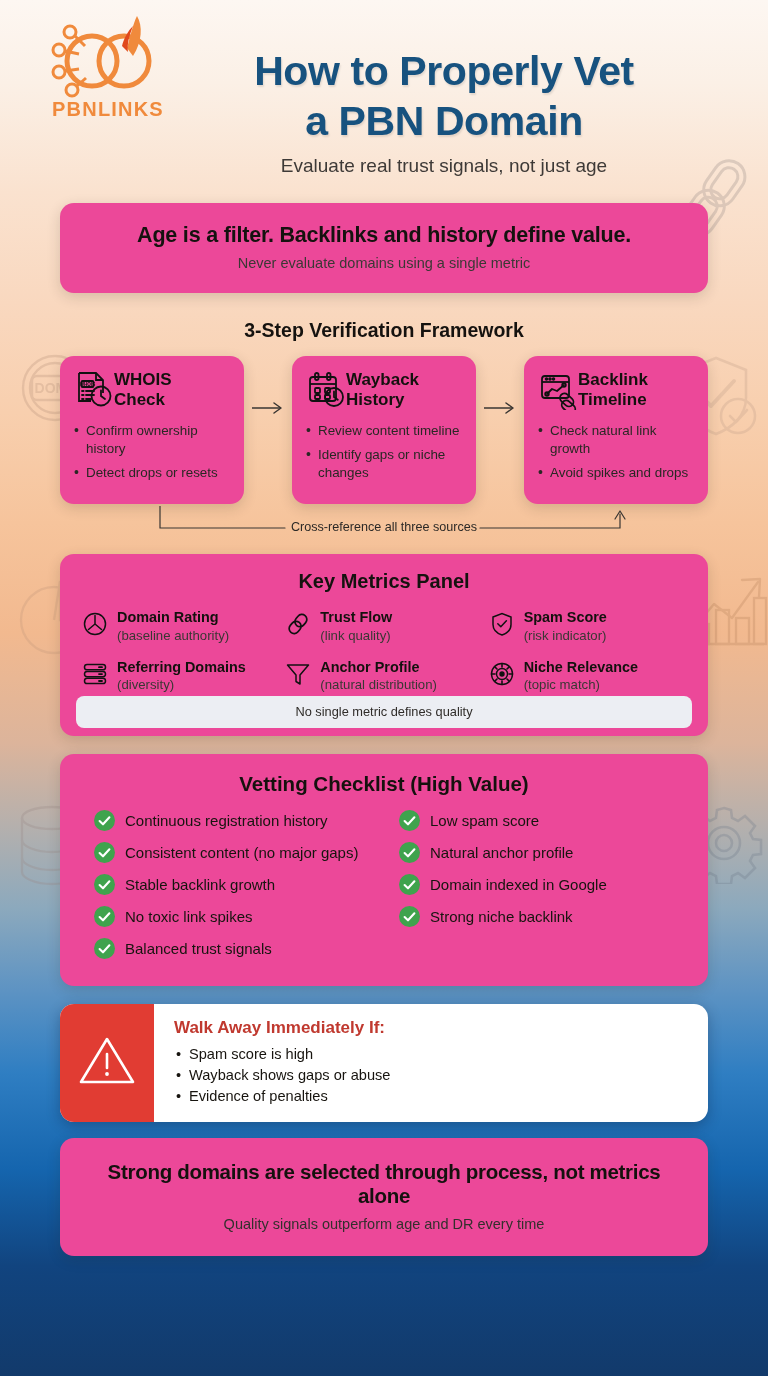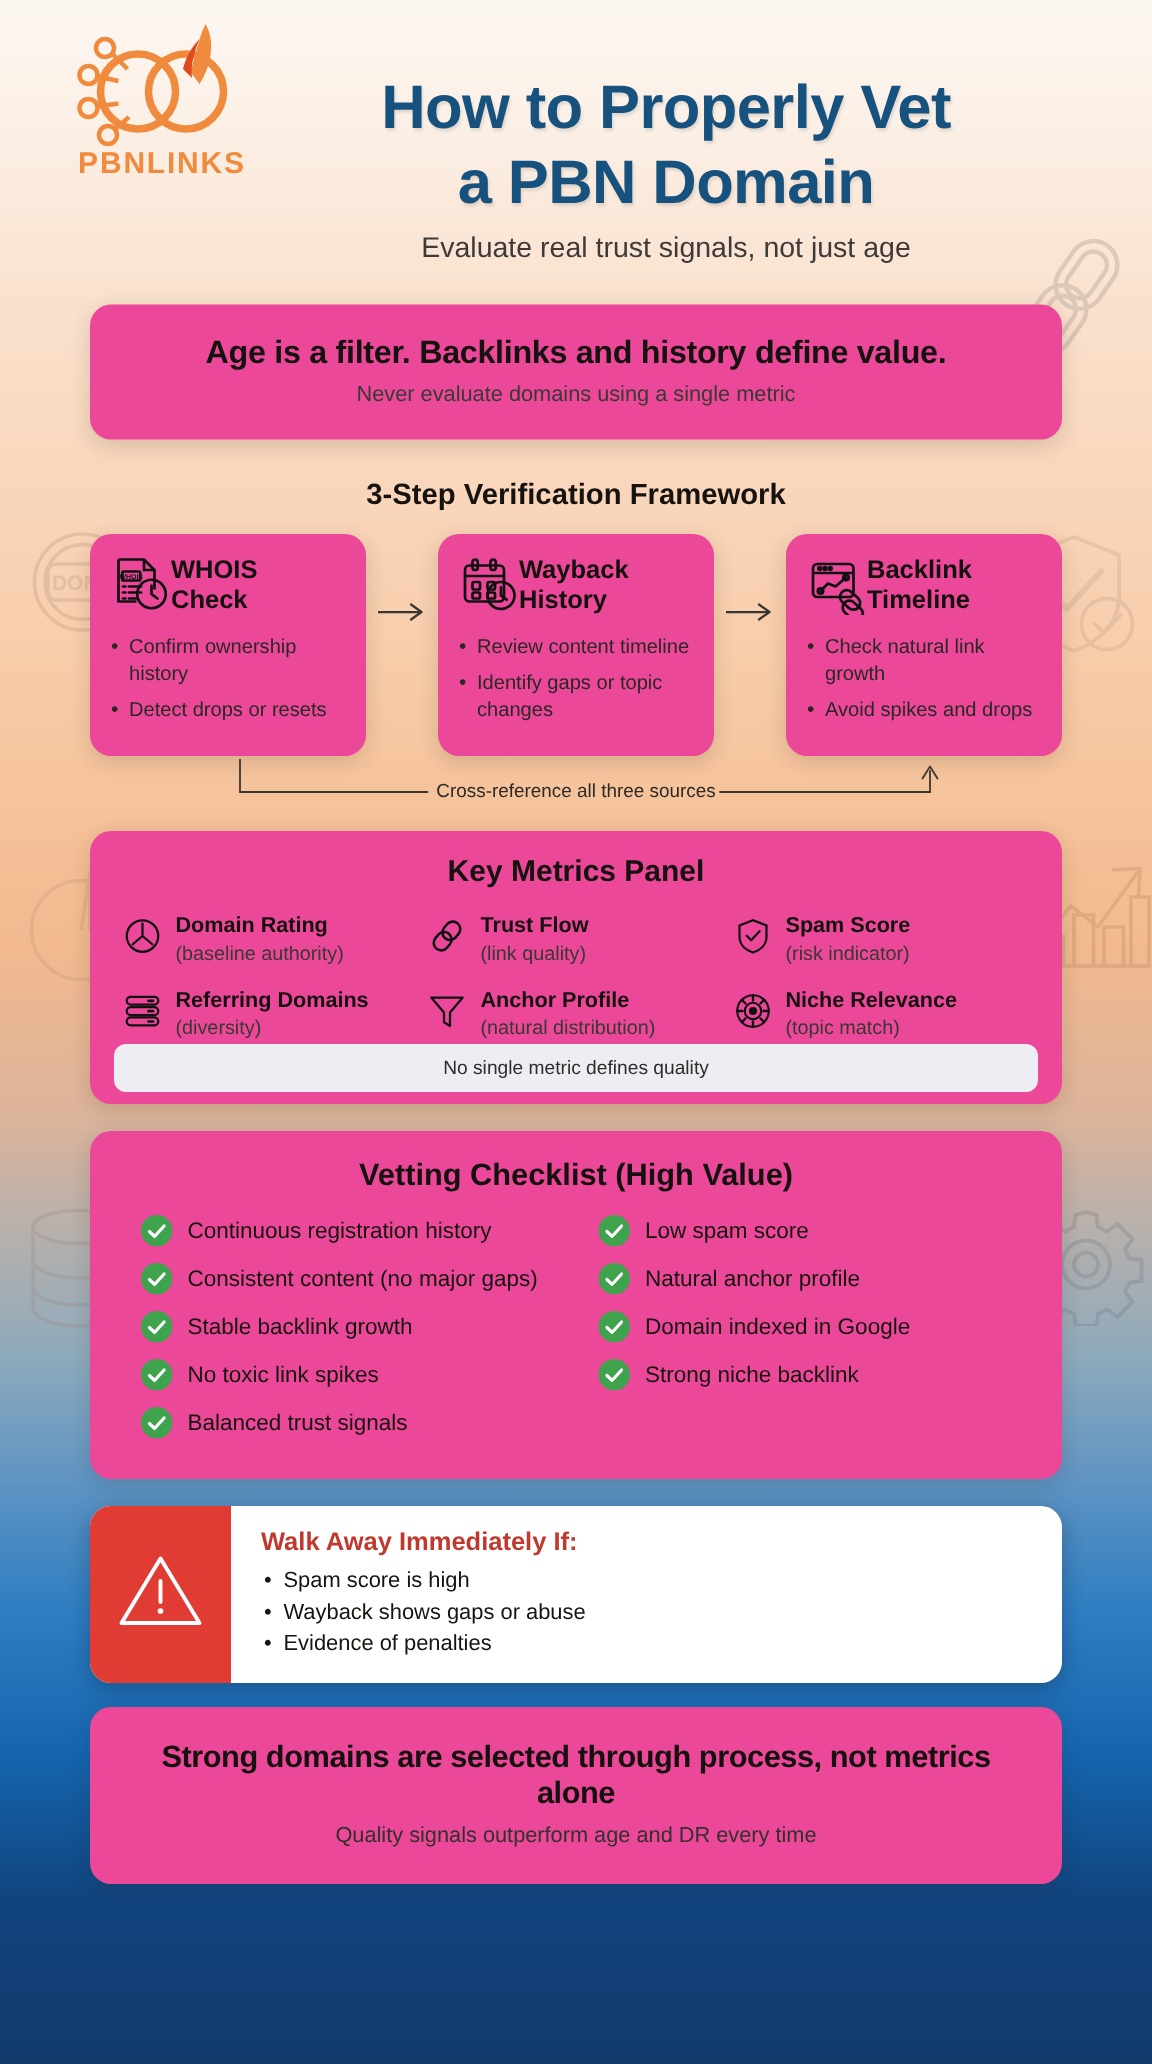--- a/index.html
+++ b/index.html
@@ -337,21 +337,21 @@
             <path d="M28 21.5 V27 l3.8 2.8" stroke-linecap="round"></path>
           </svg>
         </span>
         <div class="step-title">
           <span>Wayback</span><br>
           <span>History</span>
         </div>
       </div>
       <ul class="step-list">
         <li>Review content timeline</li>
-        <li>Identify gaps or topic changes</li>
+        <li>Identify gaps or niche changes</li>
       </ul>
     </div>
 
     <div class="arrow">
       <svg width="34" height="14" viewBox="0 0 34 14" fill="none" stroke="#3a3632" stroke-width="1.5">
         <line x1="1" y1="7" x2="29" y2="7"></line>
         <polyline points="23,2 30,7 23,12" stroke-linecap="round" stroke-linejoin="round"></polyline>
       </svg>
     </div>
 

